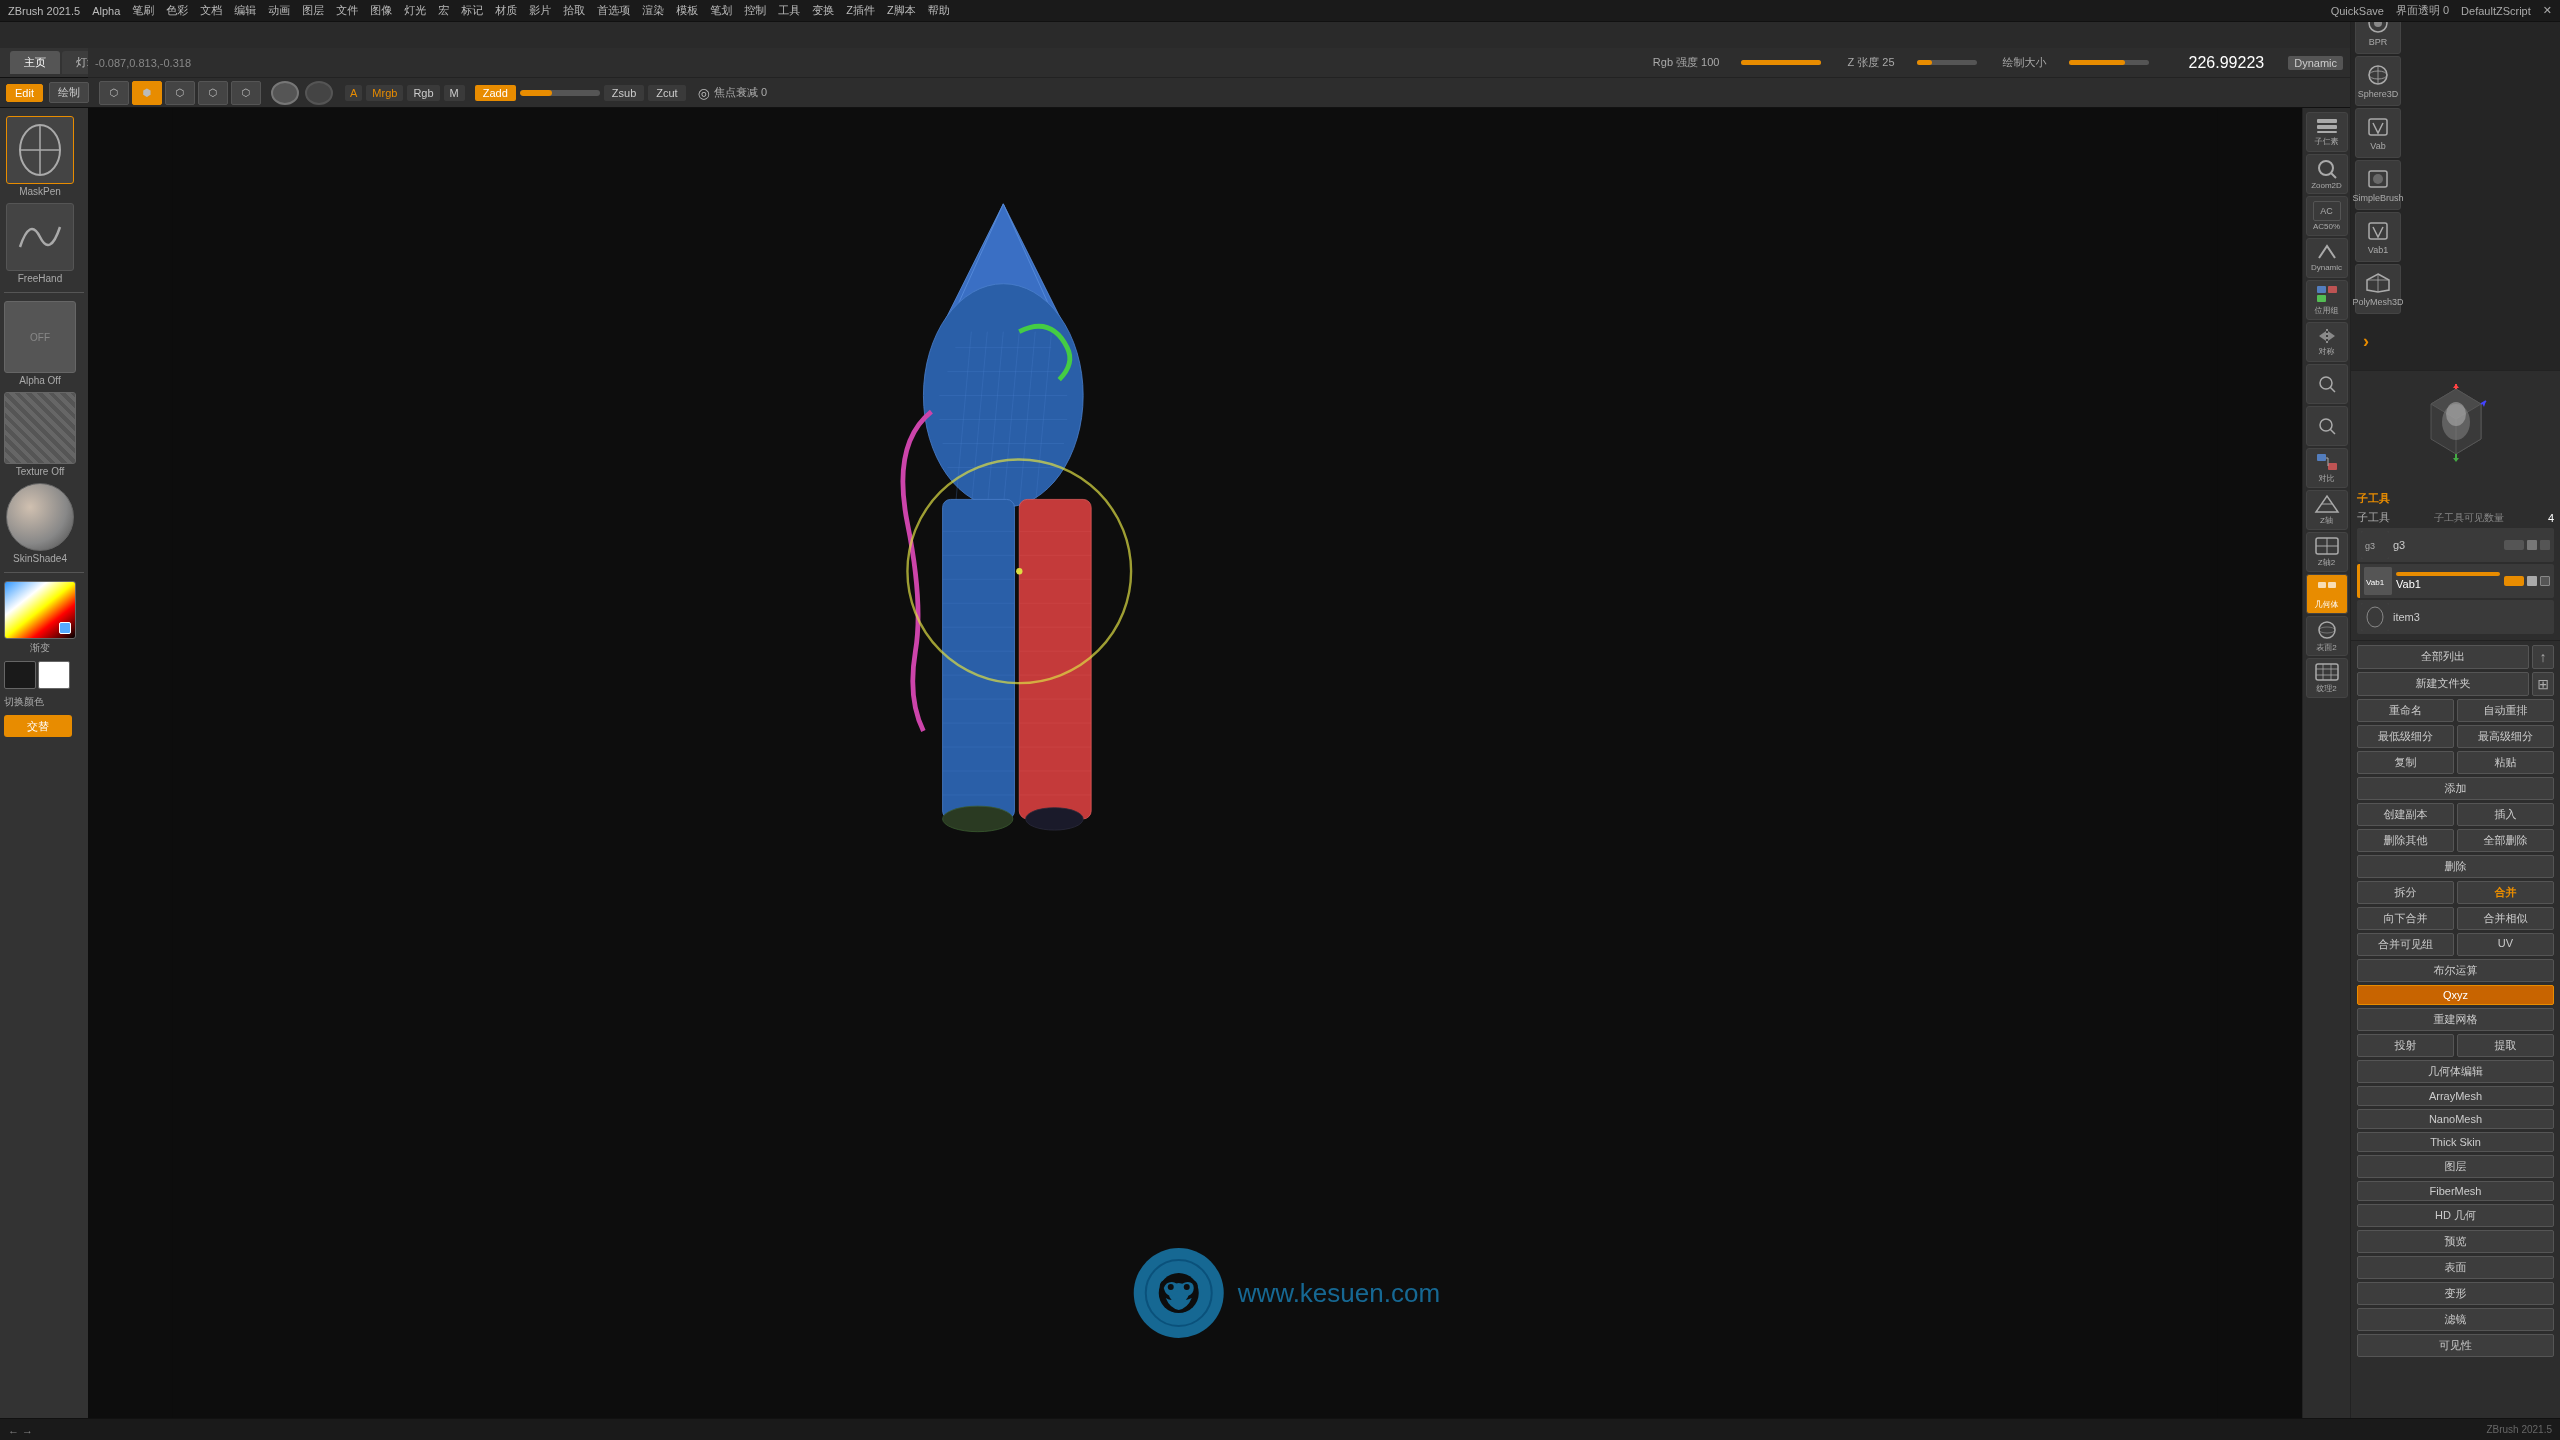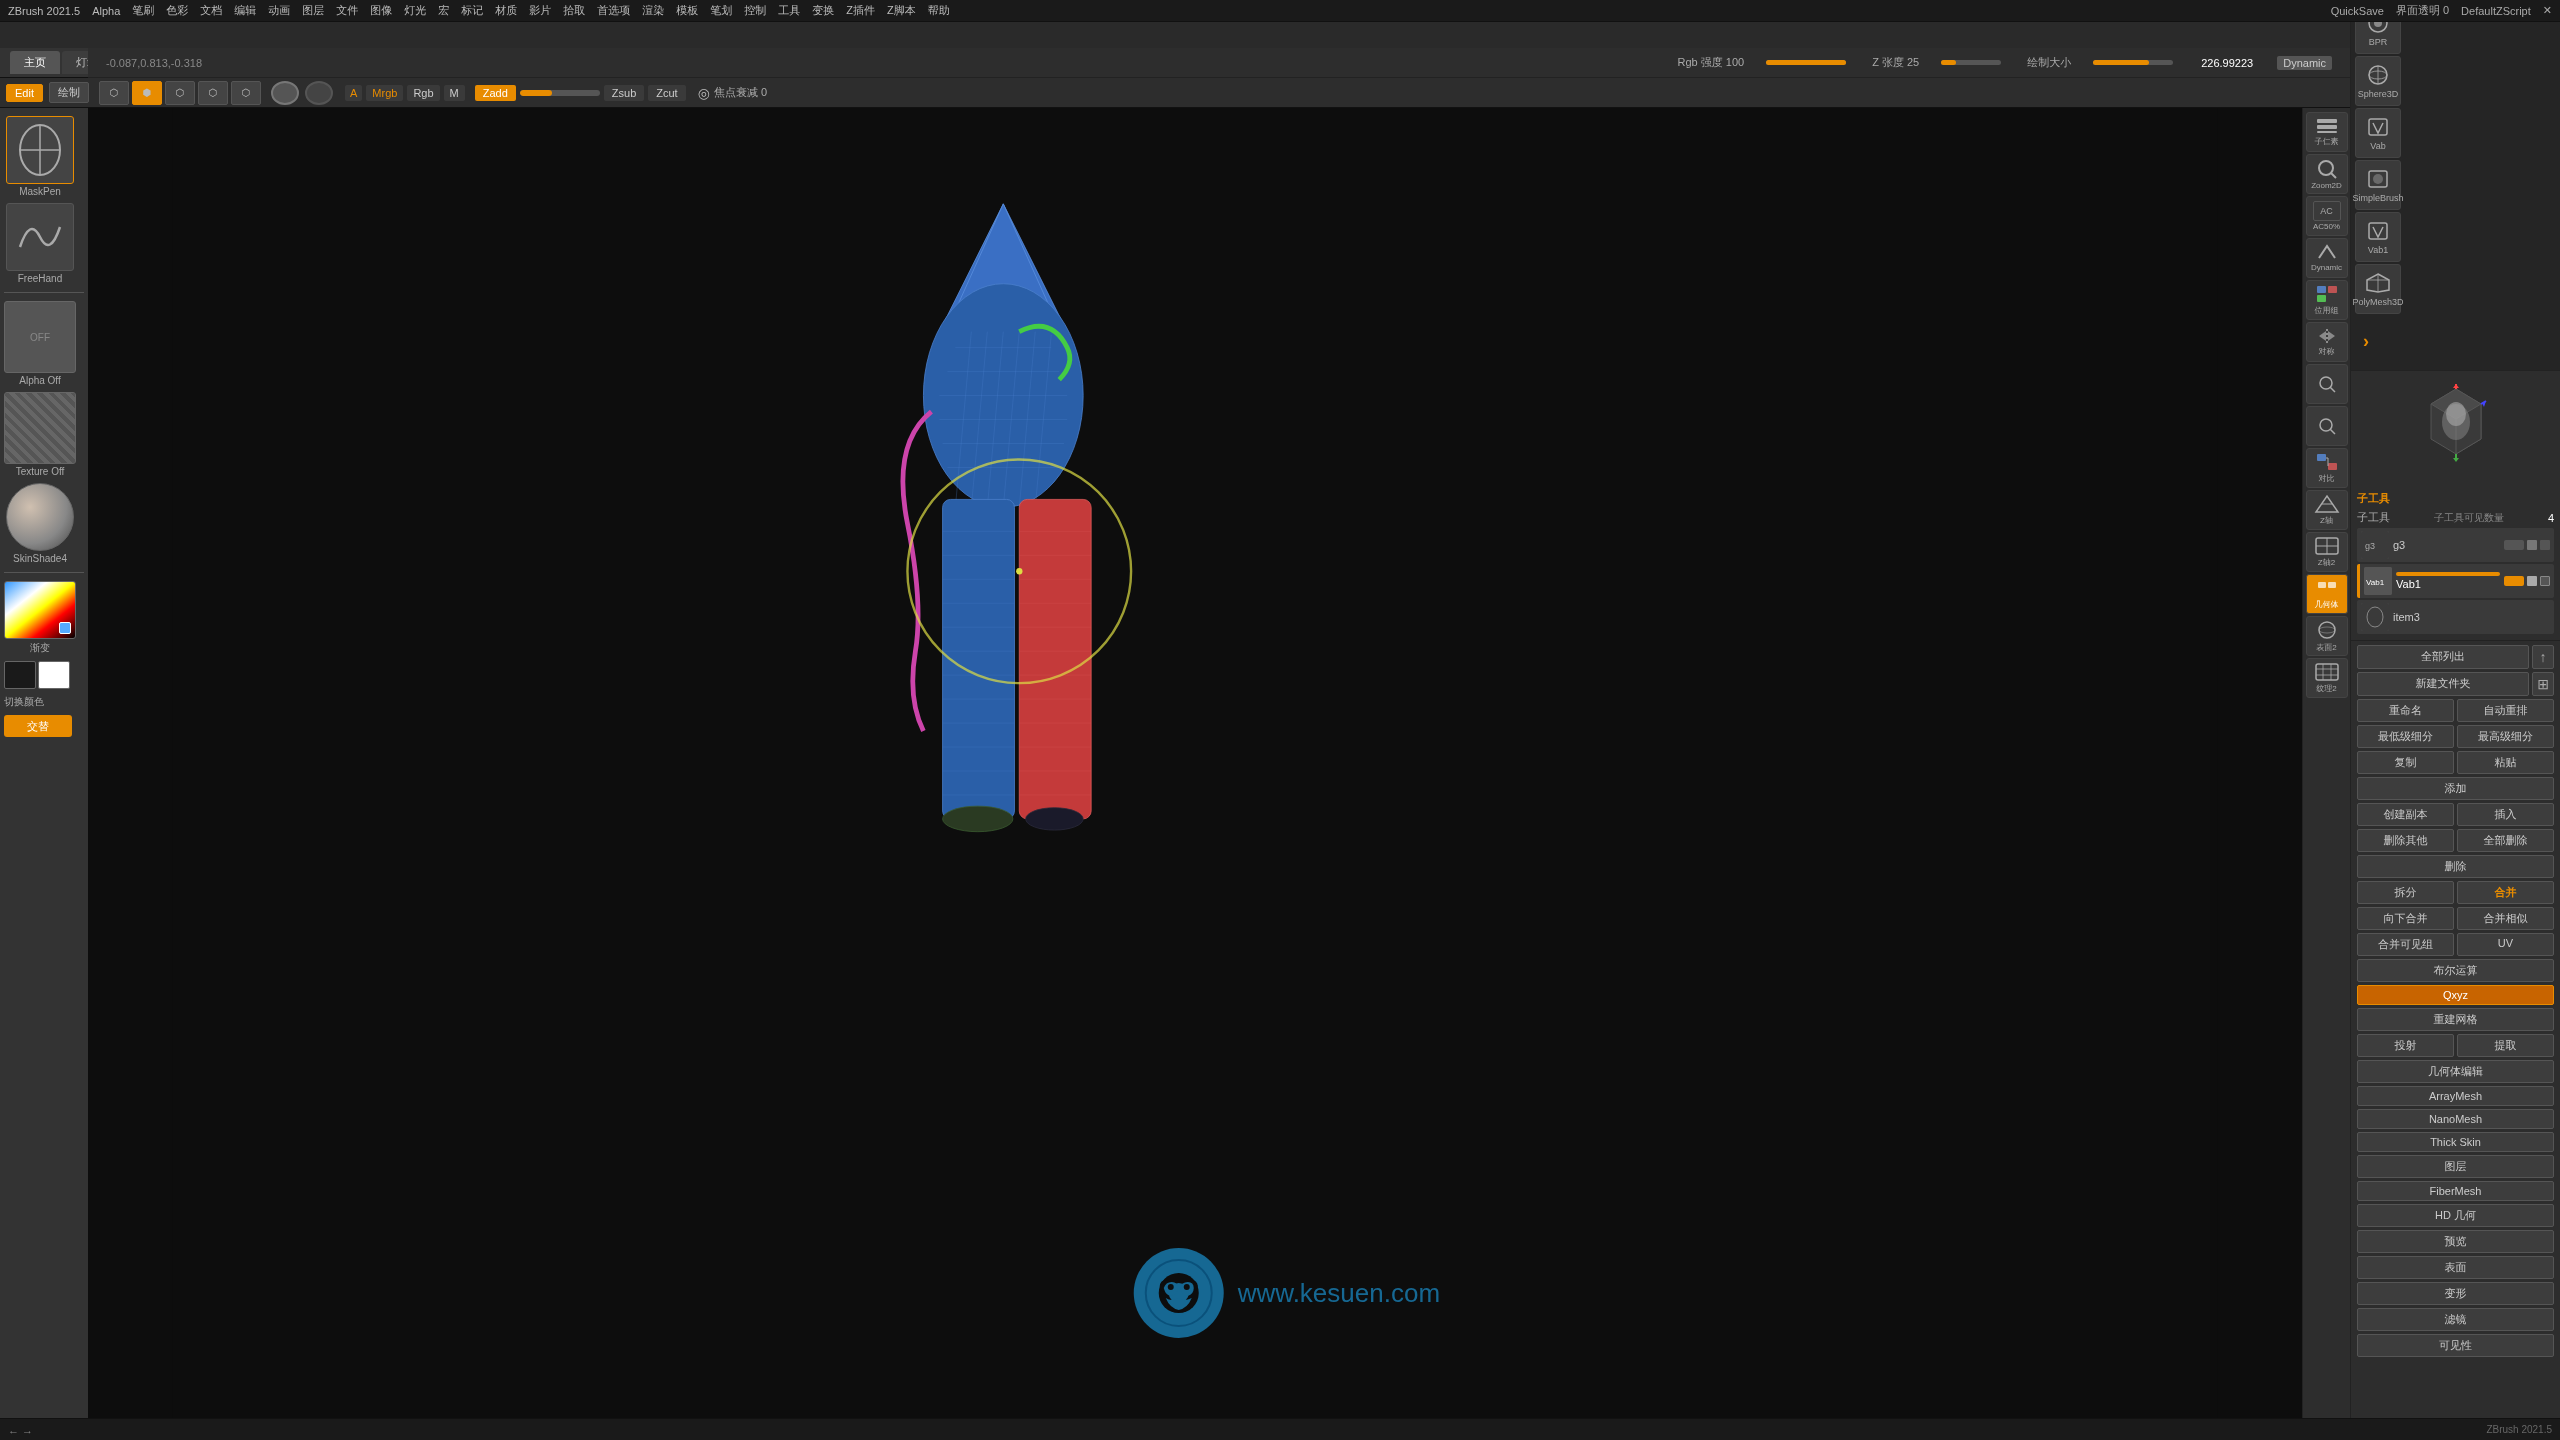--- a/index.html
+++ b/index.html
@@ -348,21 +348,21 @@
     
     #info-bar {
       position: absolute;
       top: 48px;
       left: 88px;
       right: 210px;
       height: 30px;
       background: #2d2d2d;
       display: flex;
       align-items: center;
-      padding: 0 18px;
+      padding: 0 7px;
       gap: 16px;
       font-size: 11px;
       color: #aaa;
       border-bottom: 1px solid #222;
     }
 
     
     #right-vert-panel {
       position: absolute;
       top: 108px;
@@ -493,21 +493,21 @@
     <div style="width:100%;height:100%;background:#e88c00;border-radius:3px;"></div>
   </div>
   <span style="color:#aaa;margin-left:10px;">Z 张度 25</span>
   <div style="width:60px;height:5px;background:#555;border-radius:3px;margin-left:6px;">
     <div style="width:25%;height:100%;background:#e88c00;border-radius:3px;"></div>
   </div>
   <span style="color:#aaa;margin-left:10px;font-size:11px;">绘制大小</span>
   <div style="width:80px;height:5px;background:#555;border-radius:3px;margin-left:6px;">
     <div style="width:70%;height:100%;background:#e88c00;border-radius:3px;"></div>
   </div>
-  <span style="color:#fff;margin-left:12px;font-size:11px;">226.99223</span>
+  <span style="color:#fff;margin-left:24px;font-size:16px;">226.99223</span>
   <span style="background:#555;padding:1px 6px;border-radius:2px;color:#ccc;font-size:11px;cursor:pointer;margin-left:8px;">Dynamic</span>
 </div>
 
 <div id="left-panel">
 
   <div class="brush-item">
     <div class="brush-thumb active">
       <svg width="60" height="60" viewBox="0 0 60 60">
         <ellipse cx="30" cy="30" rx="20" ry="25" fill="none" stroke="#aaa" stroke-width="2"></ellipse>
         <line x1="30" y1="5" x2="30" y2="55" stroke="#aaa" stroke-width="1.5"></line>

